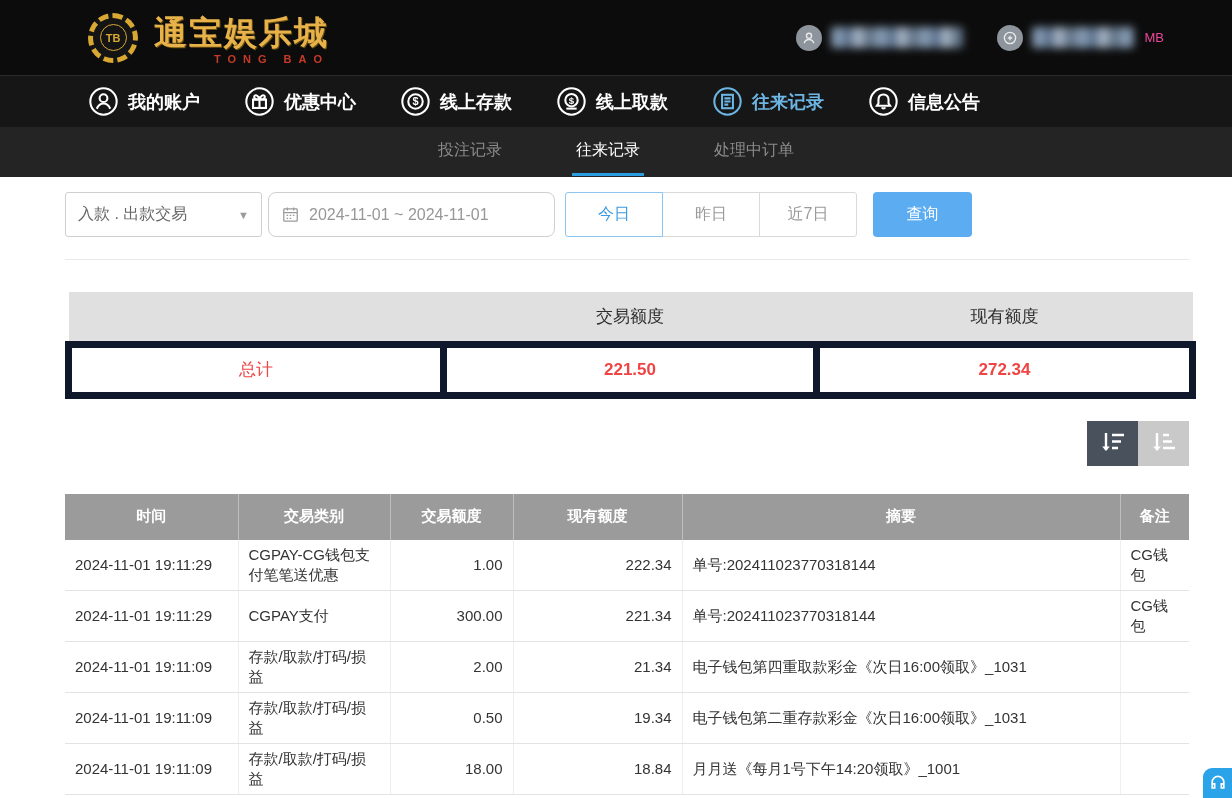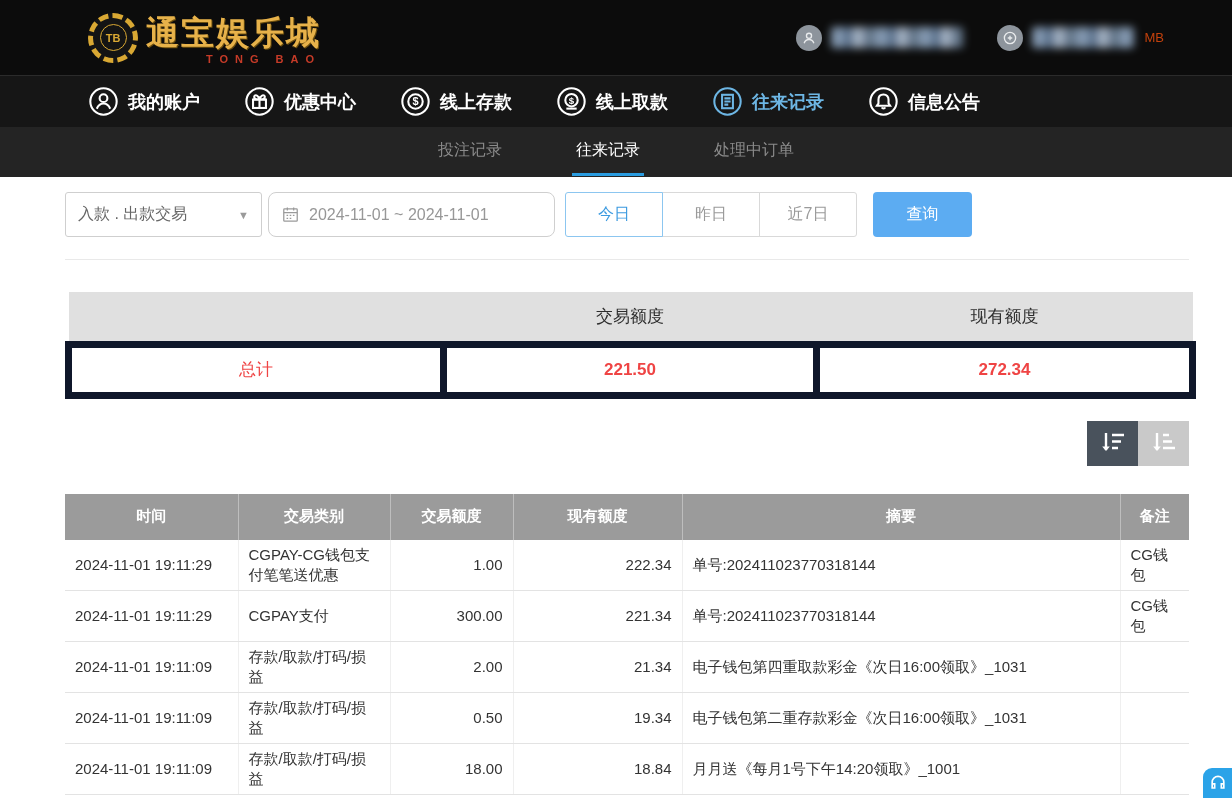--- a/index.html
+++ b/index.html
@@ -2,42 +2,42 @@
 <html><head>
 <meta charset="utf-8">
 <style>
   * { margin:0; padding:0; box-sizing:border-box; }
   html,body { width:1232px; height:798px; overflow:hidden; background:#fff;
     font-family:"Liberation Sans","DejaVu Sans",sans-serif; }
 
   
   .top-header { height:75px; background:#0c0c0c; display:flex; align-items:center;
     padding:0 68px 0 88px; }
-  .logo { display:flex; align-items:center; gap:8px; }
+  .logo { display:flex; align-items:center; gap:16px; }
   .chip { width:50px; height:50px; border-radius:50%; background:#141414;
     border:5px dashed #d9a833; display:flex; align-items:center; justify-content:center; }
   .chip-inner { width:27px; height:27px; border-radius:50%; border:1.5px solid #d9a833;
     color:#d9a833; font-size:11px; font-weight:bold; display:flex; align-items:center;
     justify-content:center; }
   .logo-text { display:flex; flex-direction:column; }
   .logo-title { color:#e7b24a; font-size:33px; font-weight:bold; letter-spacing:2px;
     font-family:"DejaVu Serif","Liberation Serif",serif; text-shadow:1px 1px 0 #6b4e0e; }
   .logo-sub { color:#c63b28; font-size:11px; font-weight:bold; letter-spacing:7px;
     align-self:flex-end; margin-top:-3px; }
   .user-area { margin-left:auto; display:flex; align-items:center; gap:34px; }
   .user-group { display:flex; align-items:center; gap:9px; }
   .avatar { width:26px; height:26px; border-radius:50%; background:#8d949c;
     display:flex; align-items:center; justify-content:center; overflow:hidden; }
   .avatar svg { width:18px; height:18px; stroke:#e8eaec; fill:none; stroke-width:1.8; }
   .blur-block { height:21px; border-radius:3px; filter:blur(4px); opacity:.9;
     background:repeating-linear-gradient(90deg,#8fa6c0 0 13px,#5f7896 13px 21px,
       #aebdd0 21px 33px,#6e8298 33px 44px); }
   .blur-a { width:132px; }
   .blur-b { width:102px; }
-  .mb-suffix { color:#c2410c; font-size:13px; margin-left:2px; }
+  .mb-suffix { color:#ec4899; font-size:13px; margin-left:2px; }
 
   
   .nav-bar { height:52px; background:#161616; border-top:1px solid #2b2b2b;
     display:flex; align-items:center; padding-left:88px; gap:44px; }
   .nav-item { display:flex; align-items:center; gap:9px; color:#ffffff;
     font-size:18px; font-weight:bold; cursor:pointer; }
   .nav-item svg { width:31px; height:31px; stroke:currentColor; fill:none; stroke-width:1.6; }
   .nav-item.active { color:#6db6e4; }
 
   

